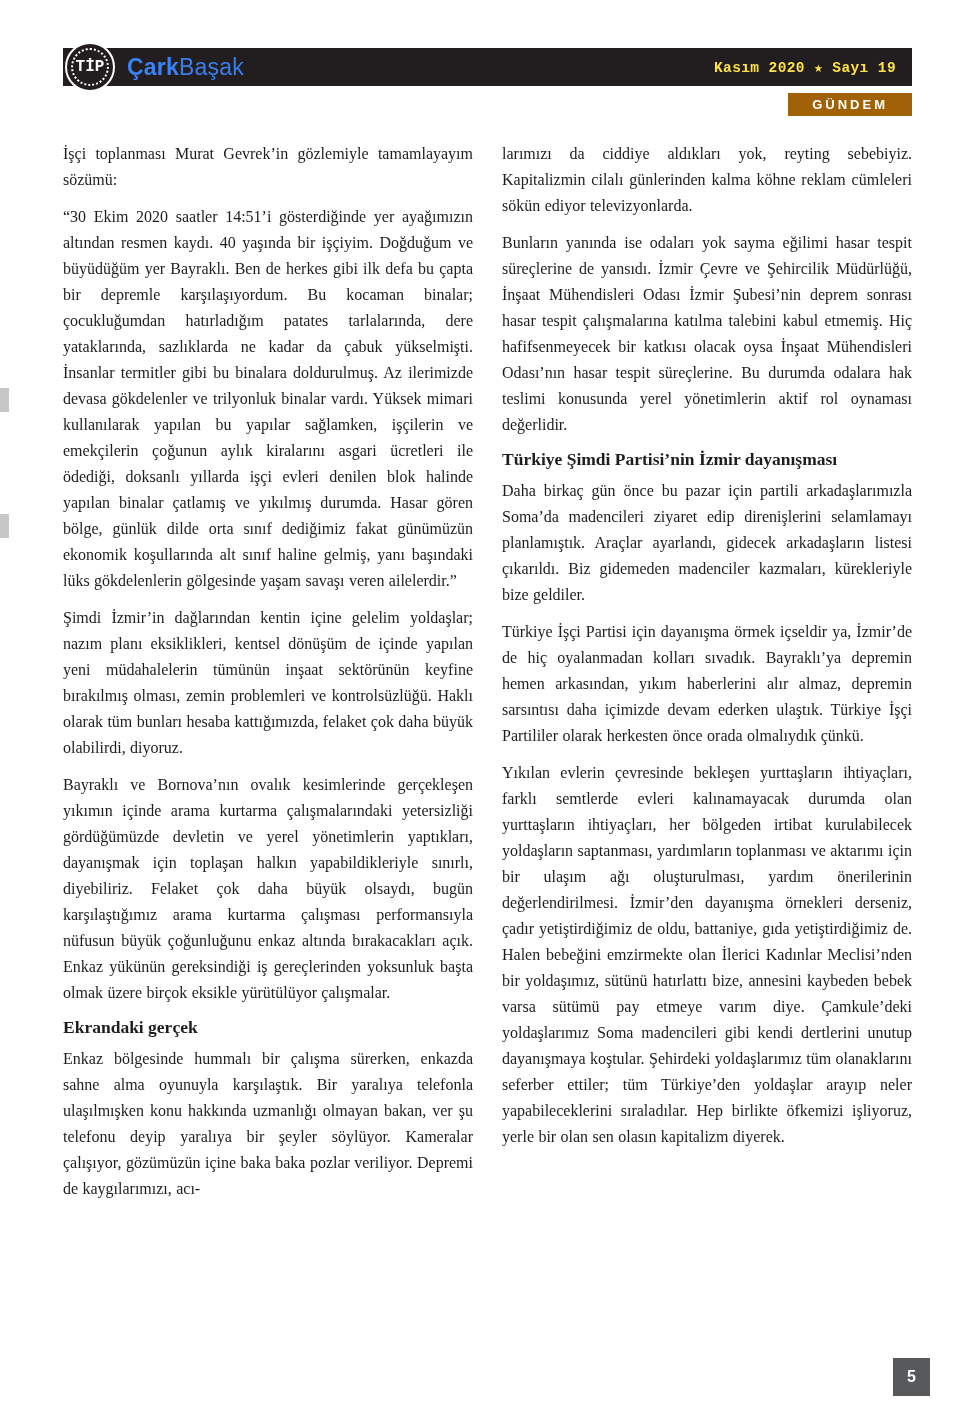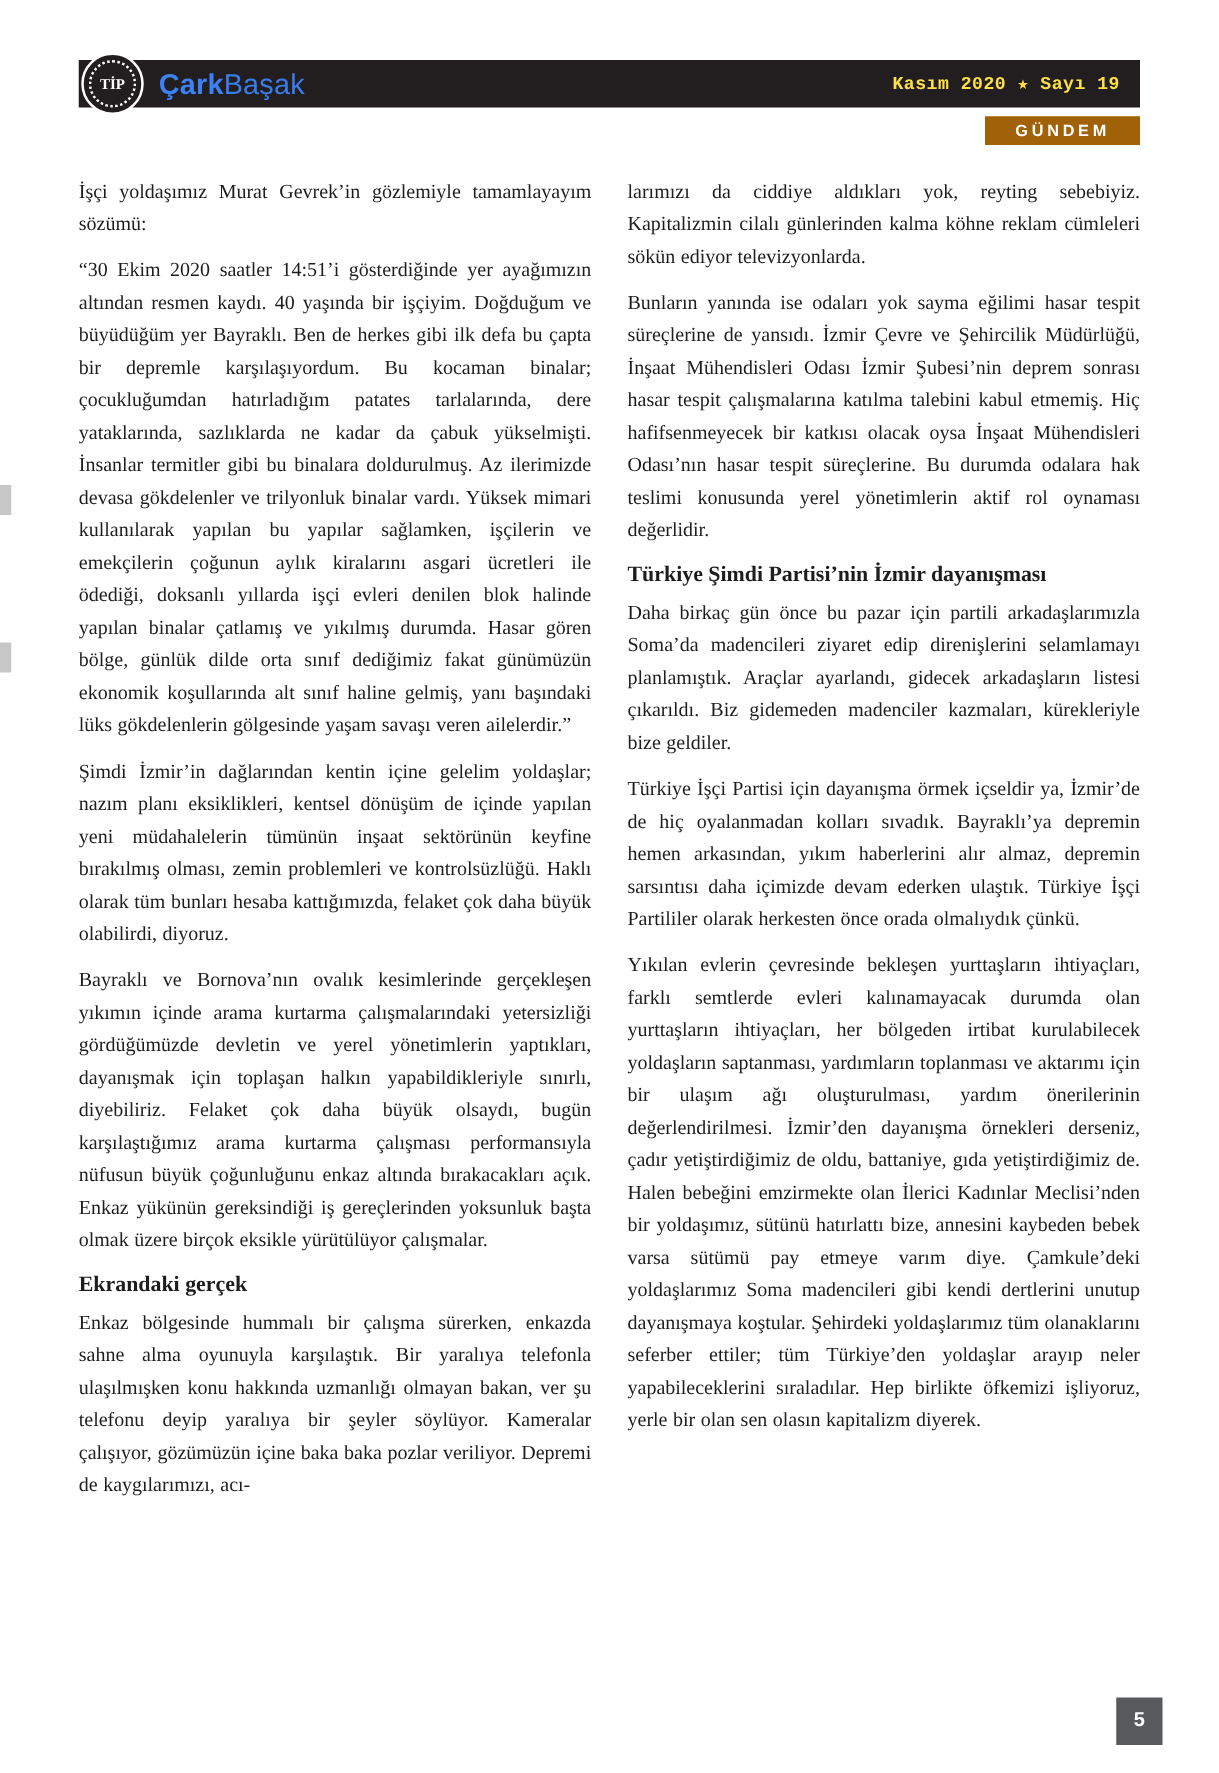--- a/index.html
+++ b/index.html
@@ -15,22 +15,22 @@
     background:#221e1f; height:38px; display:flex; align-items:center;
     position:relative; padding:0 16px 0 64px;
   }
   .logo {
     position:absolute; left:2px; top:-6px; width:50px; height:50px;
     border-radius:50%; background:#221e1f; border:2px solid #ffffff;
     display:flex; align-items:center; justify-content:center;
   }
   .logo-inner {
     width:38px; height:38px; border-radius:50%; border:2px dotted #ffffff;
-    color:#ffffff; font-family:Liberation Serif, serif;
-    font-size:12px; font-weight:bold; display:flex; align-items:center; justify-content:center;
+    color:#ffffff; font-family:Liberation Mono, monospace;
+    font-size:16px; font-weight:bold; display:flex; align-items:center; justify-content:center;
   }
   .brand {
     color:#3b82f6; font-family:"Liberation Sans", sans-serif;
     font-size:23px; line-height:1; letter-spacing:.2px;
   }
   .brand-bold { font-weight:800; }
   .brand-light { font-weight:400; opacity:.95; }
   .issue {
     margin-left:auto; color:#fde047; font-family:Liberation Mono, monospace;
     font-size:14.5px; font-weight:700; letter-spacing:.4px;
@@ -86,21 +86,21 @@
     <div class="issue">Kasım 2020 ★ Sayı 19</div>
   </div>
 
   <div class="badge-row">
     <div class="badge">GÜNDEM</div>
   </div>
 
   <div class="columns">
 
     <div class="column">
-      <p class="para">İşçi yoldaşımız Murat Gevrek’in gözlemiyle tamamlayayım sözümü:</p>
+      <p class="para">İşçi toplanması Murat Gevrek’in gözlemiyle tamamlayayım sözümü:</p>
       <p class="para">“30 Ekim 2020 saatler 14:51’i gösterdiğinde yer ayağımızın altından resmen kaydı. 40 yaşında bir işçiyim. Doğduğum ve büyüdüğüm yer Bayraklı. Ben de herkes gibi ilk defa bu çapta bir depremle karşılaşıyordum. Bu kocaman binalar; çocukluğumdan hatırladığım patates tarlalarında, dere yataklarında, sazlıklarda ne kadar da çabuk yükselmişti. İnsanlar termitler gibi bu binalara doldurulmuş. Az ilerimizde devasa gökdelenler ve trilyonluk binalar vardı. Yüksek mimari kullanılarak yapılan bu yapılar sağlamken, işçilerin ve emekçilerin çoğunun aylık kiralarını asgari ücretleri ile ödediği, doksanlı yıllarda işçi evleri denilen blok halinde yapılan binalar çatlamış ve yıkılmış durumda. Hasar gören bölge, günlük dilde orta sınıf dediğimiz fakat günümüzün ekonomik koşullarında alt sınıf haline gelmiş, yanı başındaki lüks gökdelenlerin gölgesinde yaşam savaşı veren ailelerdir.”</p>
       <p class="para">Şimdi İzmir’in dağlarından kentin içine gelelim yoldaşlar; nazım planı eksiklikleri, kentsel dönüşüm de içinde yapılan yeni müdahalelerin tümünün inşaat sektörünün keyfine bırakılmış olması, zemin problemleri ve kontrolsüzlüğü. Haklı olarak tüm bunları hesaba kattığımızda, felaket çok daha büyük olabilirdi, diyoruz.</p>
       <p class="para">Bayraklı ve Bornova’nın ovalık kesimlerinde gerçekleşen yıkımın içinde arama kurtarma çalışmalarındaki yetersizliği gördüğümüzde devletin ve yerel yönetimlerin yaptıkları, dayanışmak için toplaşan halkın yapabildikleriyle sınırlı, diyebiliriz. Felaket çok daha büyük olsaydı, bugün karşılaştığımız arama kurtarma çalışması performansıyla nüfusun büyük çoğunluğunu enkaz altında bırakacakları açık. Enkaz yükünün gereksindiği iş gereçlerinden yoksunluk başta olmak üzere birçok eksikle yürütülüyor çalışmalar.</p>
       <h2 class="subhead">Ekrandaki gerçek</h2>
       <p class="para">Enkaz bölgesinde hummalı bir çalışma sürerken, enkazda sahne alma oyunuyla karşılaştık. Bir yaralıya telefonla ulaşılmışken konu hakkında uzmanlığı olmayan bakan, ver şu telefonu deyip yaralıya bir şeyler söylüyor. Kameralar çalışıyor, gözümüzün içine baka baka pozlar veriliyor. Depremi de kaygılarımızı, acı-</p>
     </div>
 
     <div class="column">
       <p class="para">larımızı da ciddiye aldıkları yok, reyting sebebiyiz. Kapitalizmin cilalı günlerinden kalma köhne reklam cümleleri sökün ediyor televizyonlarda.</p>
       <p class="para">Bunların yanında ise odaları yok sayma eğilimi hasar tespit süreçlerine de yansıdı. İzmir Çevre ve Şehircilik Müdürlüğü, İnşaat Mühendisleri Odası İzmir Şubesi’nin deprem sonrası hasar tespit çalışmalarına katılma talebini kabul etmemiş. Hiç hafifsenmeyecek bir katkısı olacak oysa İnşaat Mühendisleri Odası’nın hasar tespit süreçlerine. Bu durumda odalara hak teslimi konusunda yerel yönetimlerin aktif rol oynaması değerlidir.</p>

